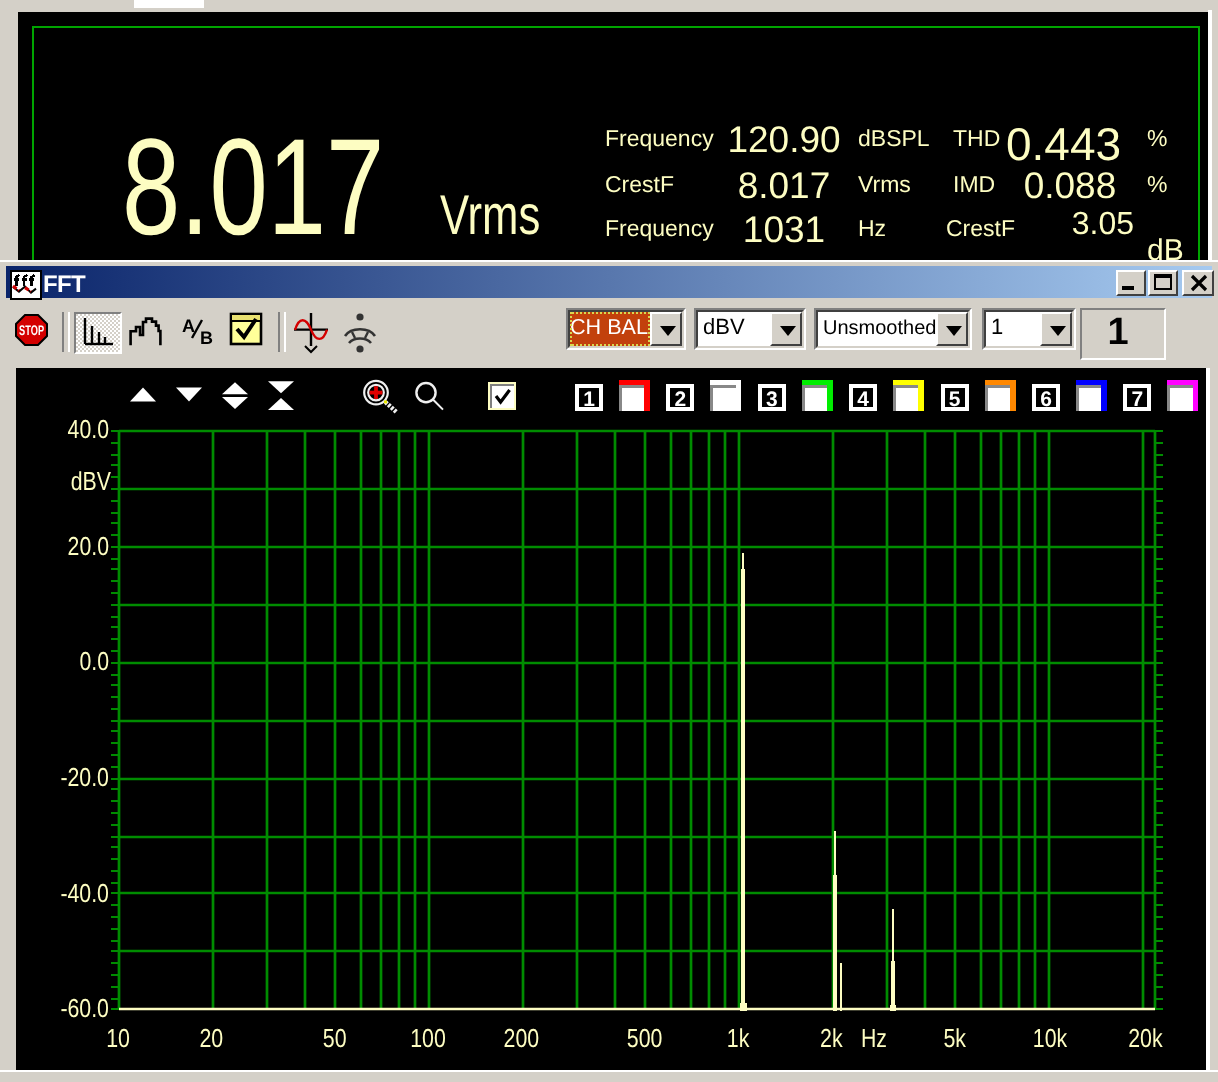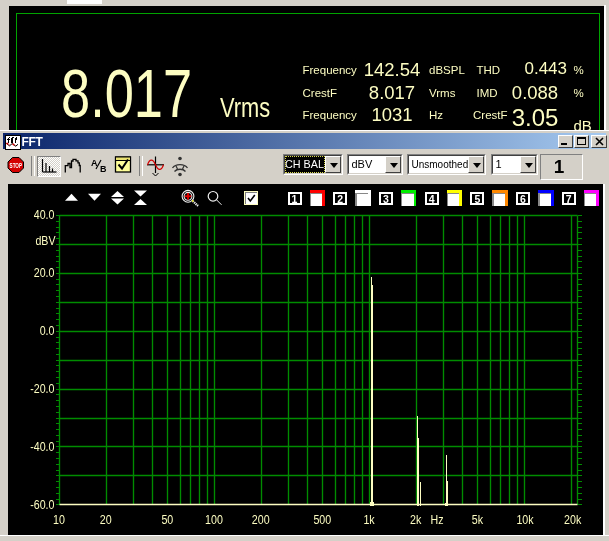--- a/index.html
+++ b/index.html
@@ -13,36 +13,36 @@
   <div class="abs" style="left:0;top:0;width:8.5px;height:130px;background:#d4d0c8"></div>
   <div class="abs" style="left:604px;top:0;width:5px;height:130px;background:#d4d0c8"></div>
   <div class="abs" style="left:604px;top:5px;width:1.5px;height:125px;background:#fff"></div>
 
   <div class="abs" style="left:16px;top:13px;width:584px;height:117px;border-top:1.5px solid #00a400;border-left:1.5px solid #00a400;border-right:1.5px solid #00a400;box-sizing:border-box"></div>
 
   <div class="abs" style="left:60.5px;top:53.5px;width:220px;color:#fdfdc2;font-size:68.5px;transform:scaleX(0.765);transform-origin:0 0;white-space:nowrap">8.017</div>
   <div class="abs" style="left:219.5px;top:91.5px;color:#fdfdc2;font-size:28px;transform:scaleX(0.78);transform-origin:0 0">Vrms</div>
   <div class="abs" style="left:0;top:0;color:#fdfdc2">
     <div style="position:absolute;left:302.5px;top:64px;font-size:11.5px">Frequency</div>
-      <div style="position:absolute;left:360px;top:59px;width:64px;text-align:center;font-size:18.5px">142.54</div>
+      <div style="position:absolute;left:360px;top:59px;width:64px;text-align:center;font-size:18.5px">120.90</div>
       <div style="position:absolute;left:429px;top:64px;font-size:11.5px">dBSPL</div>
       <div style="position:absolute;left:476.5px;top:64px;font-size:11.5px">THD</div>
-      <div style="position:absolute;left:503px;top:59px;width:64px;text-align:right;font-size:17px">0.443</div>
+      <div style="position:absolute;left:503px;top:59px;width:64px;text-align:left;font-size:23px">0.443</div>
       <div style="position:absolute;left:573.5px;top:64px;font-size:11.5px">%</div>
       <div style="position:absolute;left:302.5px;top:86.5px;font-size:11.5px">CrestF</div>
       <div style="position:absolute;left:360px;top:81.5px;width:64px;text-align:center;font-size:18.5px">8.017</div>
       <div style="position:absolute;left:429px;top:86.5px;font-size:11.5px">Vrms</div>
       <div style="position:absolute;left:476.5px;top:86.5px;font-size:11.5px">IMD</div>
       <div style="position:absolute;left:503px;top:81.5px;width:64px;text-align:center;font-size:18.5px">0.088</div>
       <div style="position:absolute;left:573.5px;top:86.5px;font-size:11.5px">%</div>
       <div style="position:absolute;left:302.5px;top:109px;font-size:11.5px">Frequency</div>
       <div style="position:absolute;left:360px;top:104px;width:64px;text-align:center;font-size:18.5px">1031</div>
       <div style="position:absolute;left:429px;top:109px;font-size:11.5px">Hz</div>
       <div style="position:absolute;left:473px;top:109px;font-size:11.5px">CrestF</div>
-      <div style="position:absolute;left:503px;top:104px;width:64px;text-align:center;font-size:24px">3.05</div>
+      <div style="position:absolute;left:503px;top:104px;width:64px;text-align:right;font-size:16px">3.05</div>
       <div style="position:absolute;left:573.5px;top:117px;font-size:15px">dB</div>
   </div>
 
   <div class="abs" style="left:0;top:130px;width:609px;height:411px;background:#d4d0c8;border-top:1.5px solid #fff;box-sizing:border-box"></div>
 
   <div class="abs" style="left:3px;top:132.5px;width:603px;height:16.5px;background:linear-gradient(90deg,#0a246a 0%,#a6caf0 100%)"></div>
   <div style="position:absolute;left:5px;top:134.5px;width:15.5px;height:15.5px;background:#fff;border:1.5px solid #000;box-sizing:border-box">
       <svg width="12.5" height="12.5" style="position:absolute;left:0px;top:0px" shape-rendering="crispEdges">
         <g stroke="#000" stroke-width="1.2" fill="none">
           <path d="M2.2,7 L2.2,2.5 L3.8,1.5"></path>
@@ -105,21 +105,21 @@
         <path d="M172.5,168 C 175.5,163.5 184.5,163.5 187.5,168"></path>
         <path d="M174.5,171.5 C 177,168.5 183,168.5 185.5,171.5"></path>
       </g>
       <circle cx="180" cy="158.5" r="1.8" fill="#333"></circle>
       <circle cx="180" cy="174.5" r="1.8" fill="#333"></circle>
       <line x1="176" y1="166" x2="177.5" y2="169" stroke="#333" stroke-width="1.2"></line>
       <line x1="184" y1="166" x2="182.5" y2="169" stroke="#333" stroke-width="1.2"></line>
 </svg>
     <div style="position:absolute;left:283px;top:153.5px;width:59.5px;height:21px;border-top:1.5px solid #808080;border-left:1.5px solid #808080;border-bottom:1.5px solid #fff;border-right:1.5px solid #fff;background:#fff;box-sizing:border-box">
       <div style="position:absolute;inset:0;border-top:1px solid #404040;border-left:1px solid #404040;border-bottom:1px solid #d4d0c8;border-right:1px solid #d4d0c8"></div>
-      <div style="position:absolute;left:1px;top:1px;bottom:1px;right:17px;background:#000000;color:#fff;font:10.8px 'Liberation Sans',sans-serif;line-height:16px;padding-left:0;white-space:nowrap;outline:1px dotted #d8d850;outline-offset:-1px">CH BAL</div>
+      <div style="position:absolute;left:1px;top:1px;bottom:1px;right:17px;background:#c2410c;color:#fff;font:10.8px 'Liberation Sans',sans-serif;line-height:16px;padding-left:0;white-space:nowrap;outline:1px dotted #d8d850;outline-offset:-1px">CH BAL</div>
       <div style="position:absolute;top:1px;bottom:1px;right:1px;width:16px;background:#d4d0c8;border-top:1px solid #fff;border-left:1px solid #fff;border-bottom:1px solid #404040;border-right:1px solid #404040;box-sizing:border-box">
         <div style="position:absolute;left:4px;top:6px;width:0;height:0;border-left:4px solid transparent;border-right:4px solid transparent;border-top:5px solid #000"></div>
       </div>
     </div>
     <div style="position:absolute;left:346.5px;top:153.5px;width:56.5px;height:21px;border-top:1.5px solid #808080;border-left:1.5px solid #808080;border-bottom:1.5px solid #fff;border-right:1.5px solid #fff;background:#fff;box-sizing:border-box">
       <div style="position:absolute;inset:0;border-top:1px solid #404040;border-left:1px solid #404040;border-bottom:1px solid #d4d0c8;border-right:1px solid #d4d0c8"></div>
       <div style="position:absolute;left:4px;top:2px;color:#000;font:11px 'Liberation Sans',sans-serif;line-height:15px;white-space:nowrap">dBV</div>
       <div style="position:absolute;top:1px;bottom:1px;right:1px;width:16px;background:#d4d0c8;border-top:1px solid #fff;border-left:1px solid #fff;border-bottom:1px solid #404040;border-right:1px solid #404040;box-sizing:border-box">
         <div style="position:absolute;left:4px;top:6px;width:0;height:0;border-left:4px solid transparent;border-right:4px solid transparent;border-top:5px solid #000"></div>
       </div>

